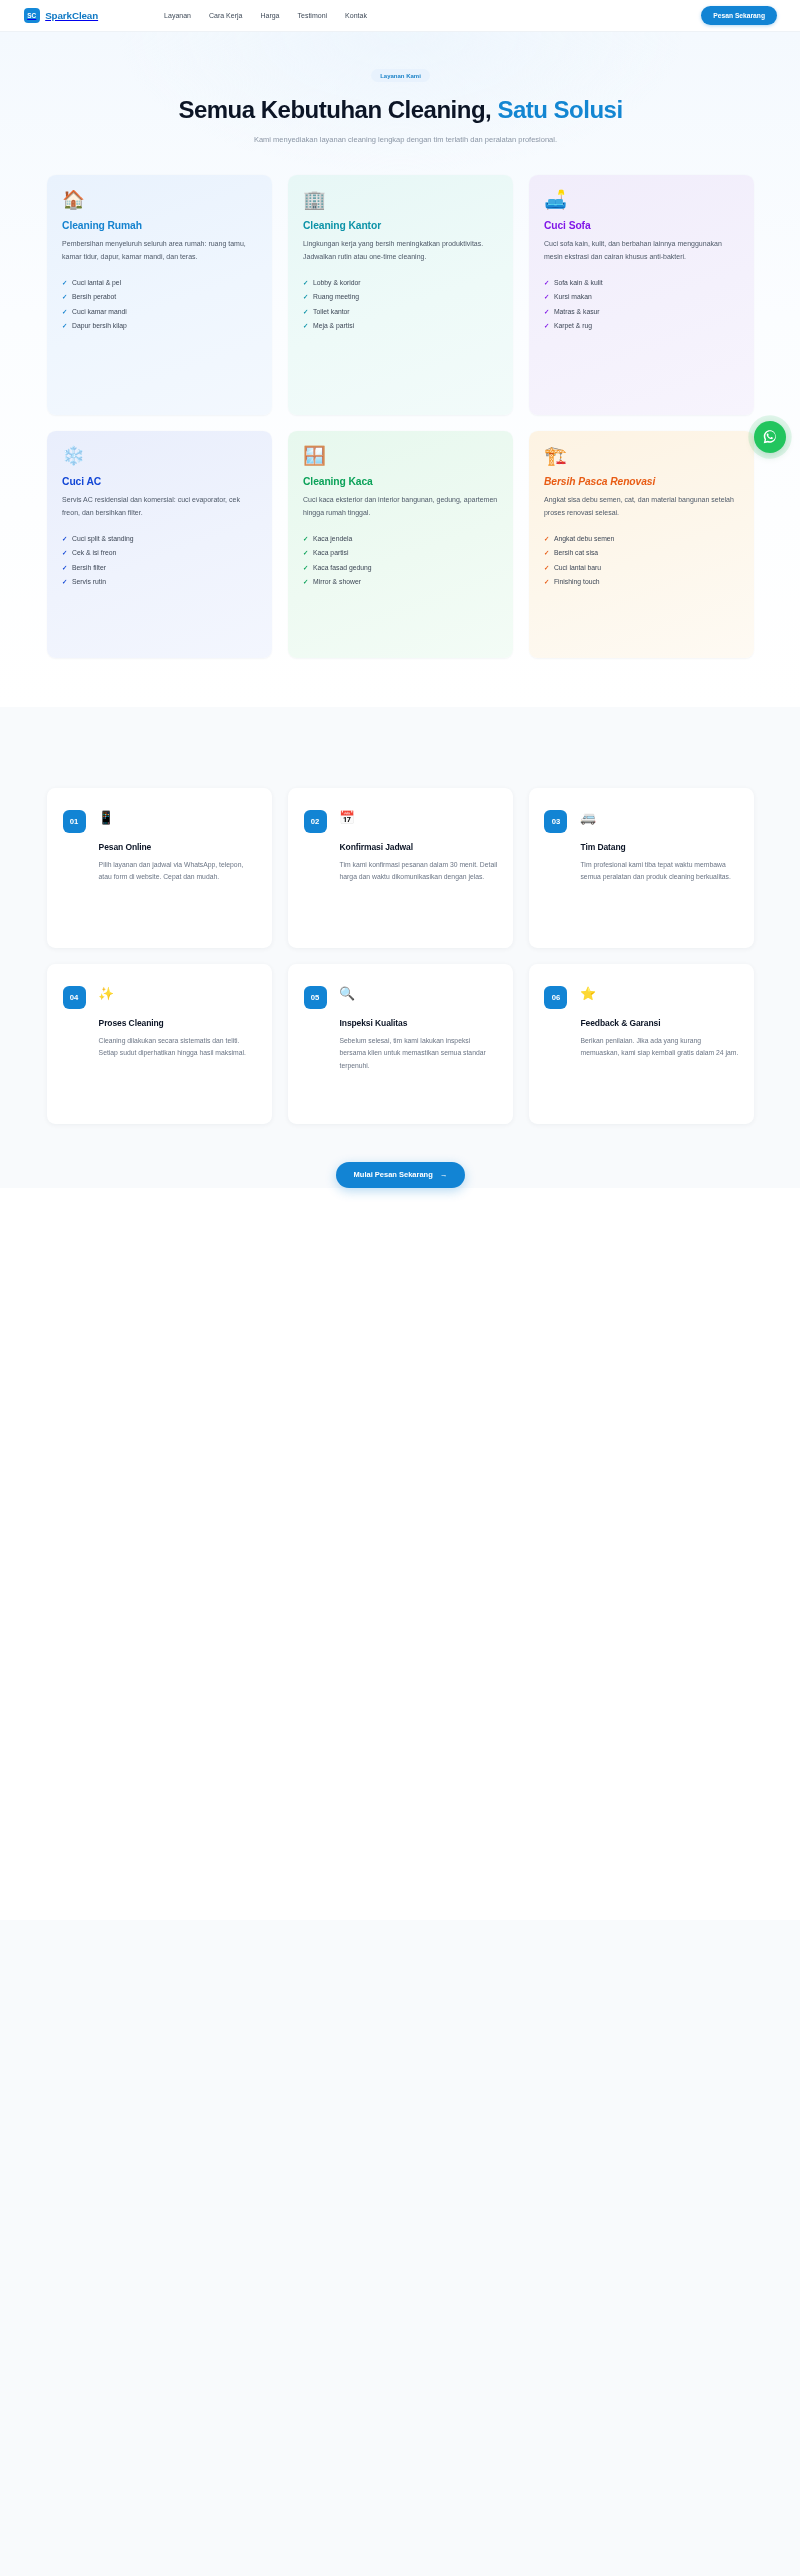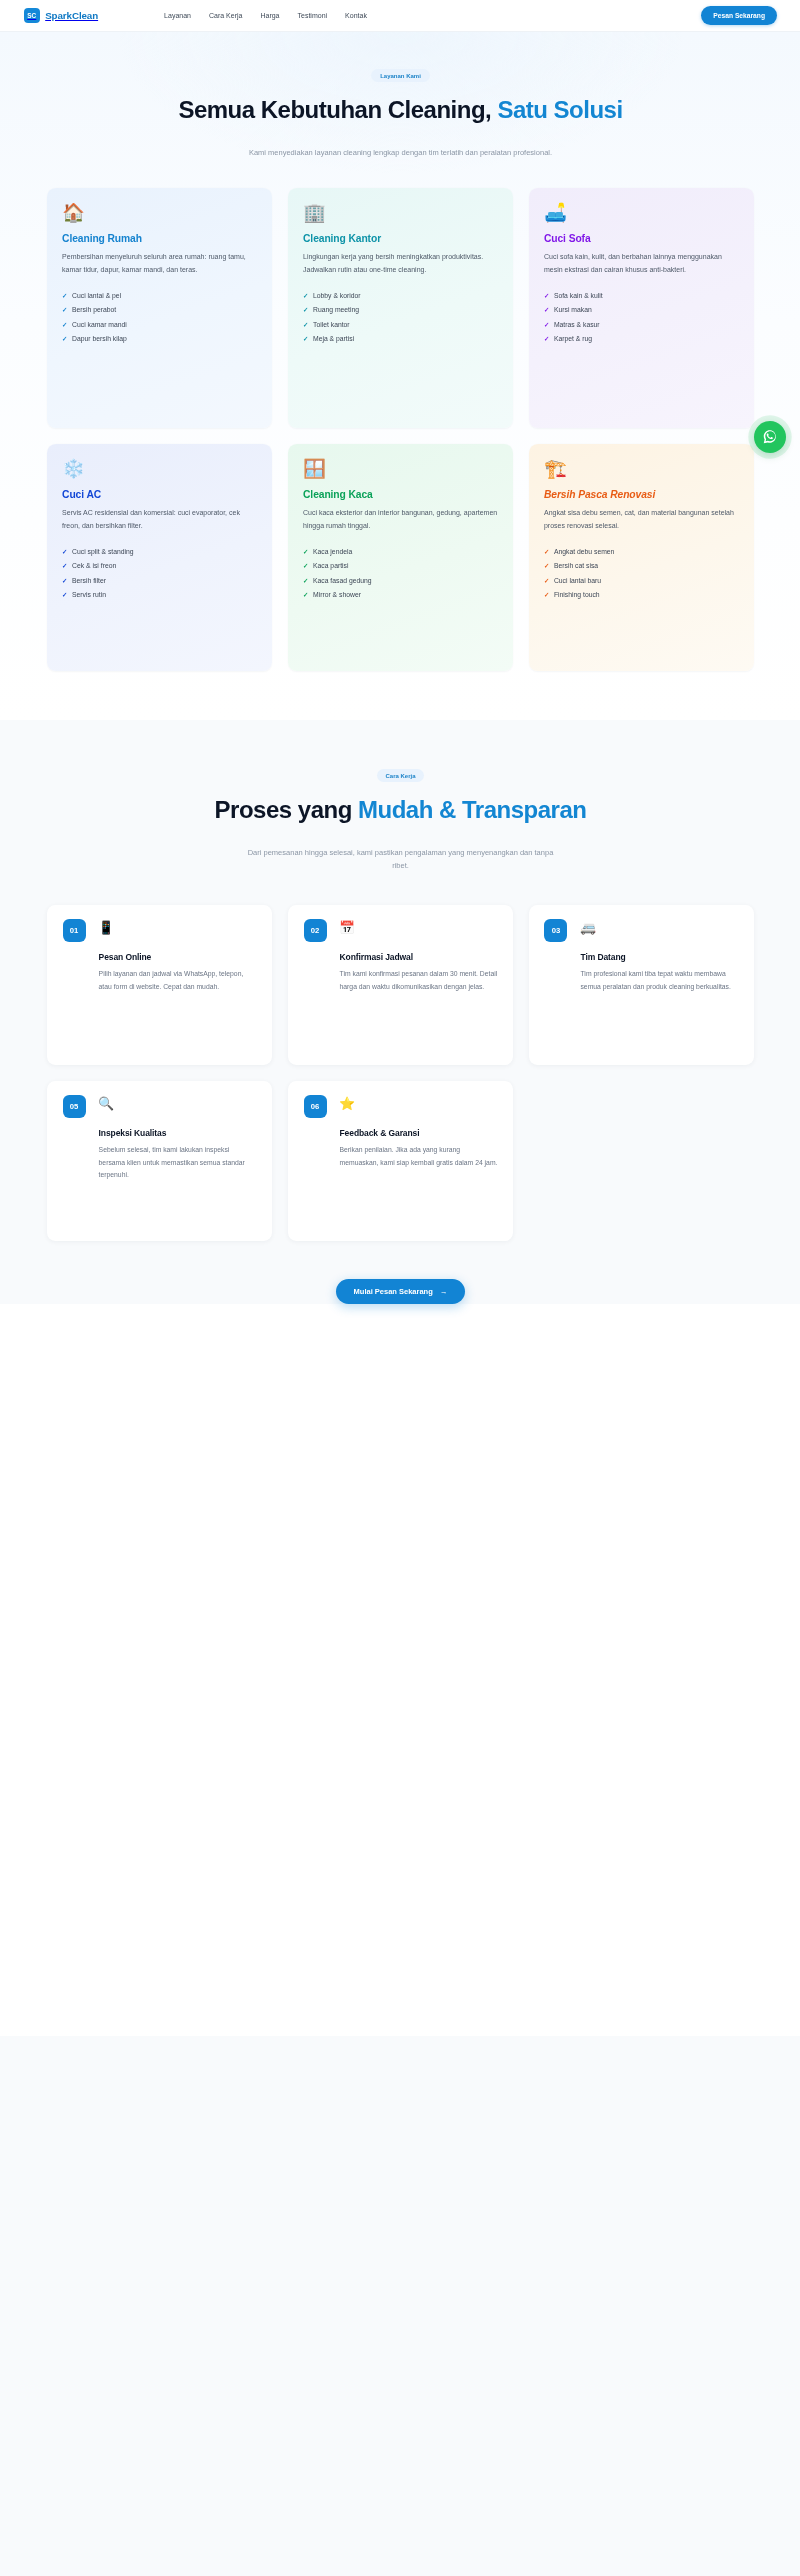--- a/index.html
+++ b/index.html
@@ -57,22 +57,22 @@
     font-size:6px; font-weight:bold;
     border-radius:6.7px; padding:3.6px 8.8px;
   }
   .sec-head { text-align:center; }
   .sec-title {
     font-size:24px; font-weight:bold; letter-spacing:-0.5px;
     color:#0c1526; margin-top:13.4px; line-height:1.18;
   }
   .sec-title .accent { color:#1386d2; }
   .sec-sub {
-    margin:22px auto 0; max-width:313px;
-    font-size:7.5px; line-height:1.78; color:#8c97a6;
+    margin:9px auto 0; max-width:313px;
+    font-size:7.5px; line-height:1.78; color:#8c97a6;text-align:right;
   }
 
   .grid3 { display:grid; grid-template-columns:repeat(3,1fr); gap:16px; margin-top:29px; }
 
   .svc-card {
     border-radius:8.8px;
     padding:15.5px 15px 17.5px;
     min-height:240px;
     box-shadow:0 0.5px 1.5px rgba(16,35,60,.045);
   }
@@ -117,21 +117,21 @@
     min-height:1417px;
   }
   .steps-grid { display:grid; grid-template-columns:repeat(3,1fr); gap:16px; margin-top:32px; }
   .step-card {
     background:#ffffff;
     border-radius:8.2px;
     padding:14.4px 15.5px 17.5px;
     min-height:160px;
     box-shadow:0 1px 5.2px rgba(18,38,63,.055);
   }
-  .step-head { display:flex; align-items:flex-start; gap:13px; }
+  .step-head { display:flex; align-items:flex-start; gap:13px;margin-top:7px; }
   .step-num {
     width:23px; height:23px; flex:0 0 23px;
     border-radius:6.2px; background:#1284d4; color:#fff;
     display:flex; align-items:center; justify-content:center;
     font-size:7.7px; font-weight:bold;
   }
   .step-emoji { font-size:13px; line-height:1.1; padding-top:1.5px; }
   .step-title { font-size:8.5px; font-weight:bold; color:#0c1526; margin-top:9.8px; margin-left:36px; letter-spacing:-0.1px; }
   .step-desc { font-size:6.8px; line-height:1.85; color:#6b7585; margin-top:6.2px; margin-left:36px; }
 
@@ -333,25 +333,20 @@
                 <span>Finishing touch</span>
               </li>
           </ul>
         </article>
       </div>
     </div>
   </section>
 
   <section class="process">
     <div class="wrap">
-      <div class="sec-head">
-        <span class="pill">Cara Kerja</span>
-        <h2 class="sec-title"><span>Proses yang </span><span class="accent">Mudah &amp; Transparan</span></h2>
-        <p class="sec-sub">Dari pemesanan hingga selesai, kami pastikan pengalaman yang menyenangkan dan tanpa ribet.</p>
-      </div>
 
       <div class="steps-grid">
 
         <article class="step-card">
           <div class="step-head">
             <span class="step-num">01</span>
             <span class="step-emoji">📱</span>
           </div>
           <h3 class="step-title">Pesan Online</h3>
           <p class="step-desc">Pilih layanan dan jadwal via WhatsApp, telepon, atau form di website. Cepat dan mudah.</p>
@@ -368,20 +363,28 @@
 
         <article class="step-card">
           <div class="step-head">
             <span class="step-num">03</span>
             <span class="step-emoji">🚐</span>
           </div>
           <h3 class="step-title">Tim Datang</h3>
           <p class="step-desc">Tim profesional kami tiba tepat waktu membawa semua peralatan dan produk cleaning berkualitas.</p>
         </article>
 
+        <article class="step-card">
+          <div class="step-head">
+            <span class="step-num">04</span>
+            <span class="step-emoji">✨</span>
+          </div>
+          <h3 class="step-title">Proses Cleaning</h3>
+          <p class="step-desc">Cleaning dilakukan secara sistematis dan teliti. Setiap sudut diperhatikan hingga hasil maksimal.</p>
+        </article>
 
         <article class="step-card">
           <div class="step-head">
             <span class="step-num">05</span>
             <span class="step-emoji">🔍</span>
           </div>
           <h3 class="step-title">Inspeksi Kualitas</h3>
           <p class="step-desc">Sebelum selesai, tim kami lakukan inspeksi bersama klien untuk memastikan semua standar terpenuhi.</p>
         </article>
 

